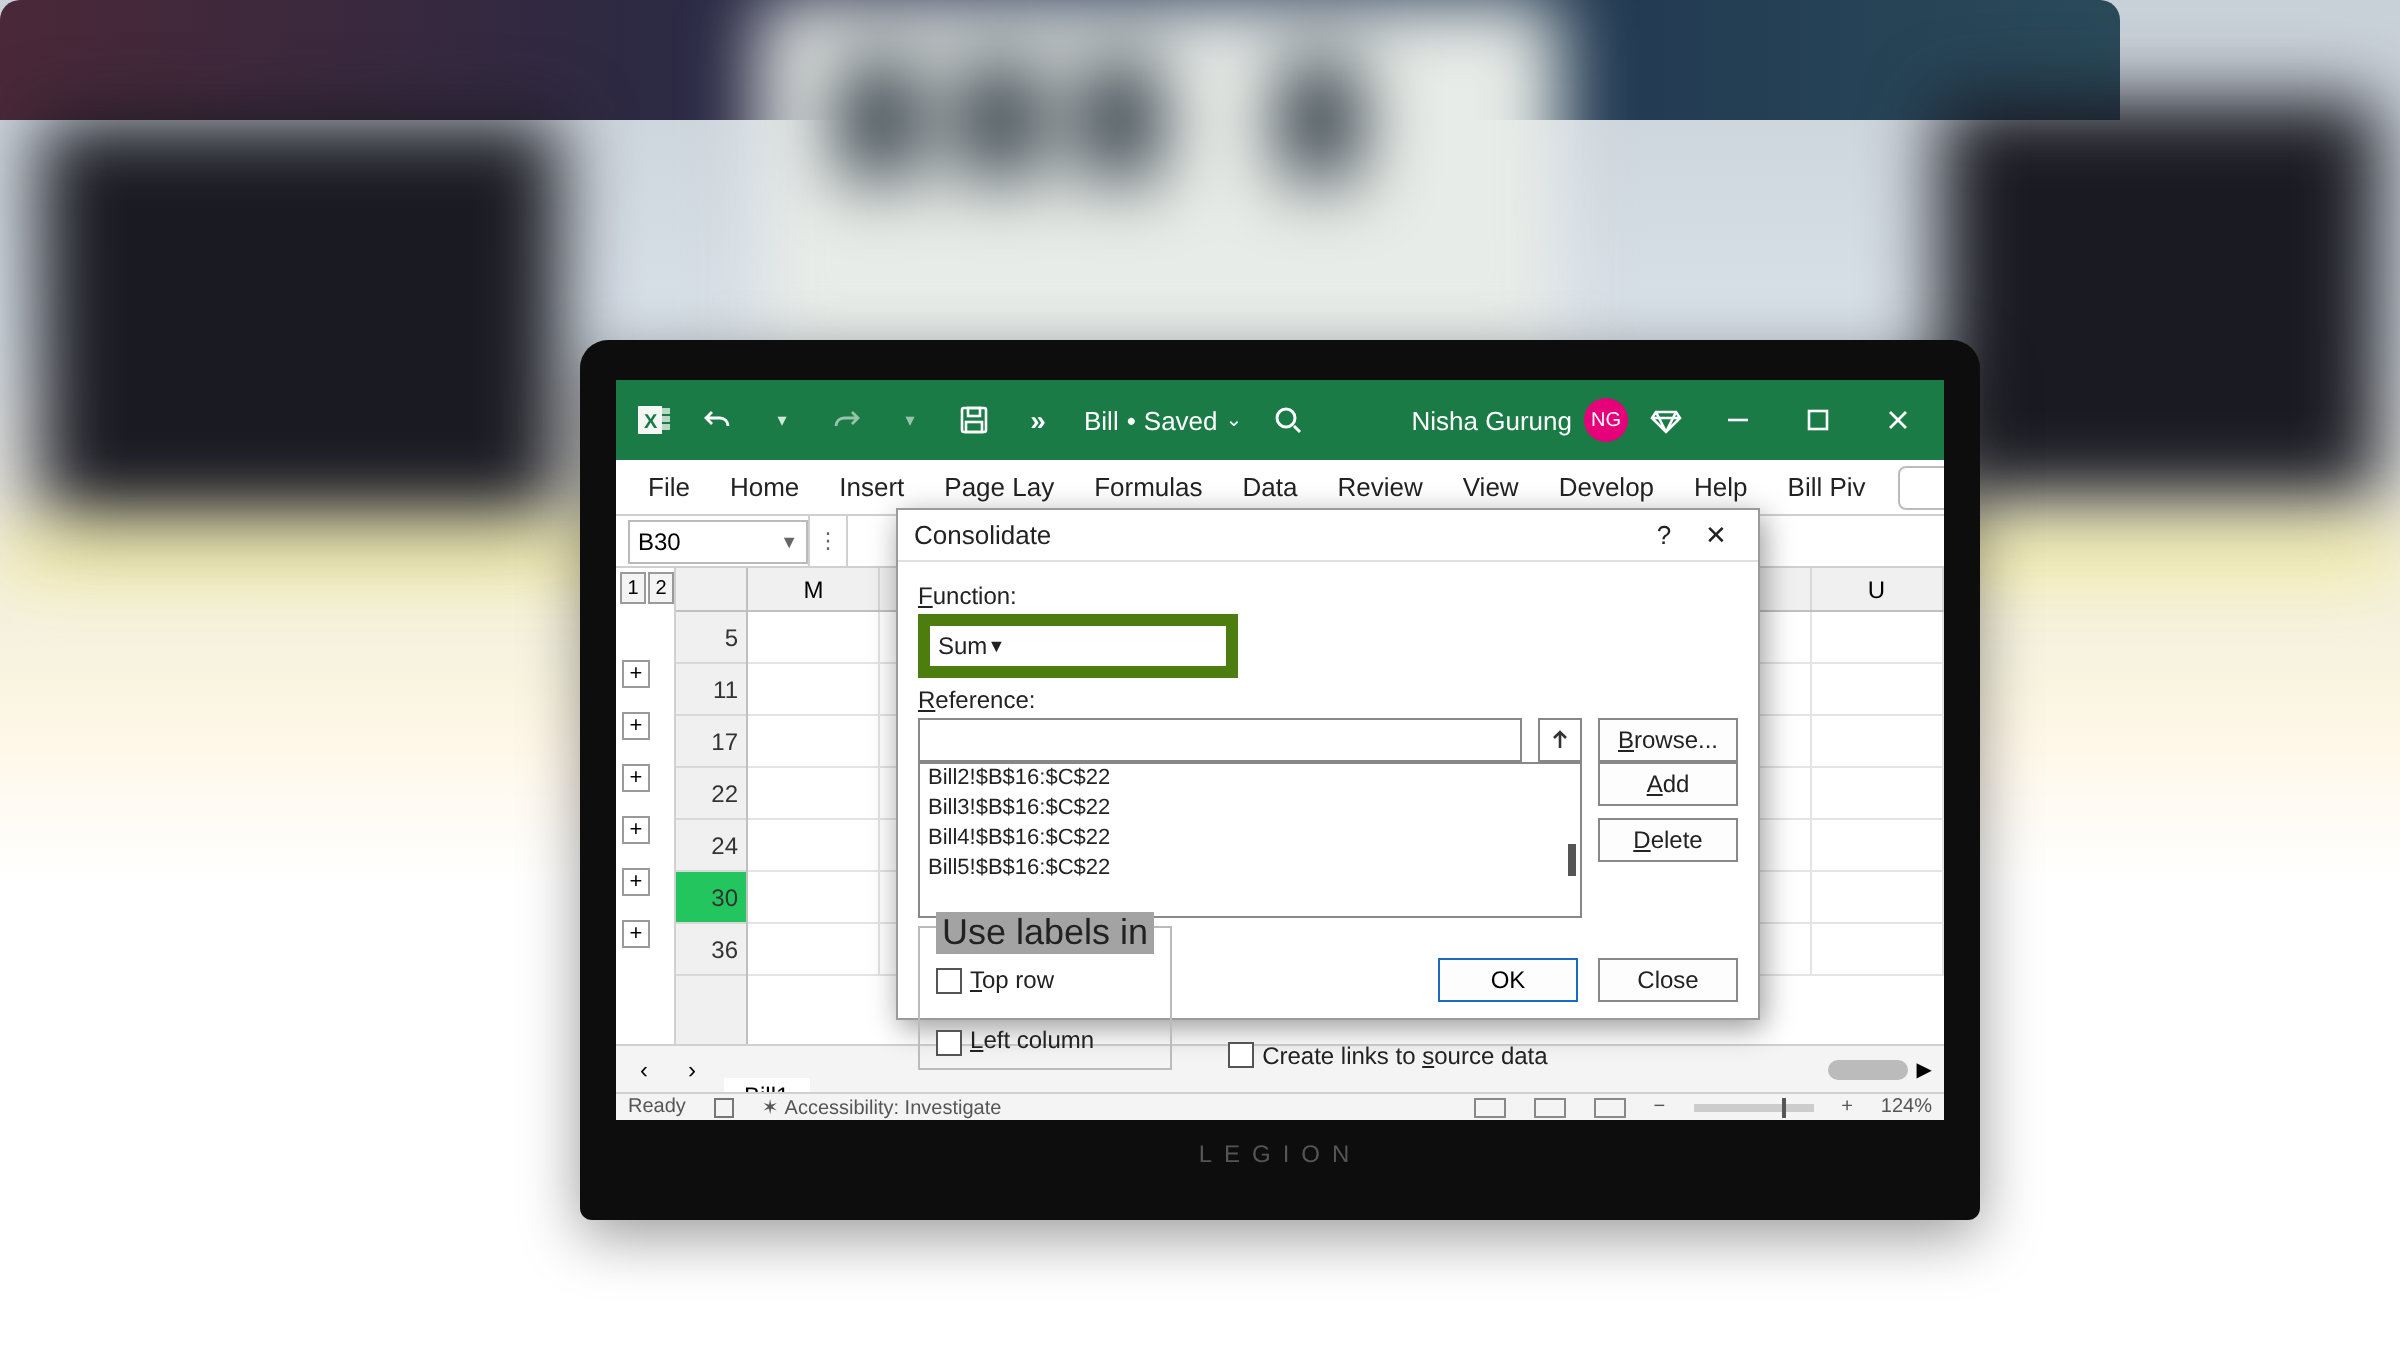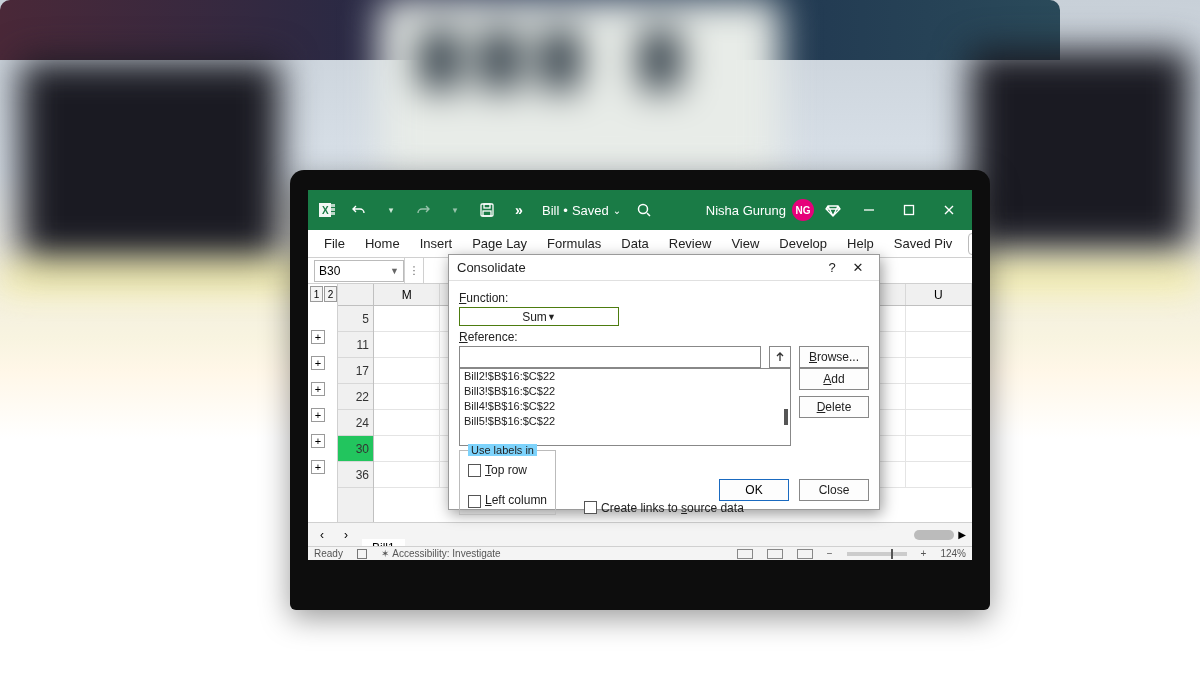--- a/index.html
+++ b/index.html
@@ -29,21 +29,21 @@
   .brand { text-align:center; color:#555; letter-spacing:6px; font-size:12px; margin-top:10px; }
 
   
   .titlebar {
     height:40px; background:#1a7b46; display:flex; align-items:center; color:#fff; padding:0 6px; gap:6px;
   }
   .titlebar .tb-btn { width:26px; height:26px; display:inline-flex; align-items:center; justify-content:center; border-radius:3px; }
   .titlebar .doc-title { font-size:13px; margin:0 4px; display:flex; align-items:center; gap:4px; }
   .titlebar .spacer { flex:1; }
   .user-tag { display:flex; align-items:center; gap:6px; font-size:13px; }
-  .avatar { width:22px; height:22px; background:#e6007a; border-radius:50%; font-size:10px; font-weight:700; display:flex; align-items:center; justify-content:center;text-align:right; }
+  .avatar { width:22px; height:22px; background:#e6007a; border-radius:50%; font-size:10px; font-weight:400; display:flex; align-items:center; justify-content:center;text-align:right; }
   .win-btn { width:34px; height:28px; display:flex; align-items:center; justify-content:center; }
 
   
   .ribbon-tabs {
     height:28px; background:#fff; border-bottom:1px solid #d0d0d0; display:flex; align-items:center; padding:0 8px; gap:4px; font-size:13px; color:#222;
   }
   .ribbon-tabs .tab { padding:4px 8px; cursor:pointer; white-space:nowrap; }
   .ribbon-tabs .rspacer { flex:1; }
   .rib-btn { border:1px solid #bbb; border-radius:4px; height:22px; min-width:30px; display:flex; align-items:center; justify-content:center; font-size:12px; }
 
@@ -90,30 +90,30 @@
     position:absolute; left:140px; top:64px; width:432px; height:256px;
     background:#fff; border:1px solid #9a9a9a; box-shadow:2px 4px 14px rgba(0,0,0,0.4);
     font-size:12px; color:#222;
   }
   .dlg-title { height:26px; display:flex; align-items:center; padding:0 8px; border-bottom:1px solid #e0e0e0; font-size:13px; }
   .dlg-title .spacer { flex:1; }
   .dlg-title .tbtn { width:26px; text-align:center; cursor:pointer; font-size:13px; }
   .dlg-body { padding:6px 10px 8px 10px; }
   .dlg-label { margin:4px 0 2px 0; }
   .under { text-decoration:underline; text-decoration-thickness:1px; text-underline-offset:1px; }
-  .dlg-select { width:160px; height:19px; border:1px solid #4d7c0f; display:flex; align-items:center; justify-content:center; padding:0 4px; background:#fff; }
+  .dlg-select { width:160px; height:32px; border:6px solid #4d7c0f; display:flex; align-items:center; justify-content:flex-start; padding:0 4px; background:#fff; }
   .row-flex { display:flex; align-items:flex-start; gap:8px; }
   .ref-input { flex:1; height:22px; border:1px solid #888; padding:0 2px; background:#fff; }
   .collapse-btn { width:22px; height:22px; border:1px solid #888; display:flex; align-items:center; justify-content:center; background:#fff;}
   .dlg-btn { width:70px; height:22px; border:1px solid #888; background:#fdfdfd; cursor:pointer; display:flex; align-items:center; justify-content:center; }
   .listbox { flex:1; height:78px; border:1px solid #888; overflow:hidden; background:#fff; position:relative; }
   .listbox .li { padding:0 4px; line-height:15px; font-size:11px; white-space:nowrap; }
   .listbox .scroll-ind { position:absolute; right:2px; top:40px; width:4px; height:16px; background:#555; }
   .fieldset { border:1px solid #bbb; padding:4px 8px 6px 8px; margin-top:4px; display:inline-block; }
-  .fieldset-title { font-size:11px; position:relative; top:-12px; background:#7dd3fc; padding:0 3px; display:inline-block; }
+  .fieldset-title { font-size:18px; position:relative; top:-12px; background:#a3a3a3; padding:0 3px; display:inline-block; }
   .chk { width:13px; height:13px; border:1px solid #555; display:inline-block; vertical-align:middle; margin-right:4px; background:#fff;}
   .chk-row { font-size:12px; margin-top:-6px; }
   .links-chk { display:inline-flex; align-items:center; margin-left:18px; font-size:12px; }
   .dlg-footer { position:absolute; right:10px; bottom:8px; display:flex; gap:10px; }
   .dlg-footer .ok { border:1px solid #1a6ac0; color:#000; }
   svg { display:block; }
 </style>
 </head>
 <body>
 
@@ -204,21 +204,21 @@
       <span class="tab">File</span>
       <span class="tab">Home</span>
       <span class="tab">Insert</span>
       <span class="tab">Page Lay</span>
       <span class="tab">Formulas</span>
       <span class="tab">Data</span>
       <span class="tab">Review</span>
       <span class="tab">View</span>
       <span class="tab">Develop</span>
       <span class="tab">Help</span>
-      <span class="tab">Saved Piv</span>
+      <span class="tab">Bill Piv</span>
       <span class="rspacer"></span>
       <span class="rib-btn">
         
       </span>
 
     </div>
 
     <div class="formula-row">
       <div class="name-box">
         <span>B30</span>
@@ -432,13 +432,14 @@
           </label>
         </div>
       </div>
       <div class="dlg-footer">
         <div class="dlg-btn ok">OK</div>
         <div class="dlg-btn">Close</div>
       </div>
     </div>
 
   </div>
+  <div class="brand">LEGION</div>
 </div>
 
 </body></html>

